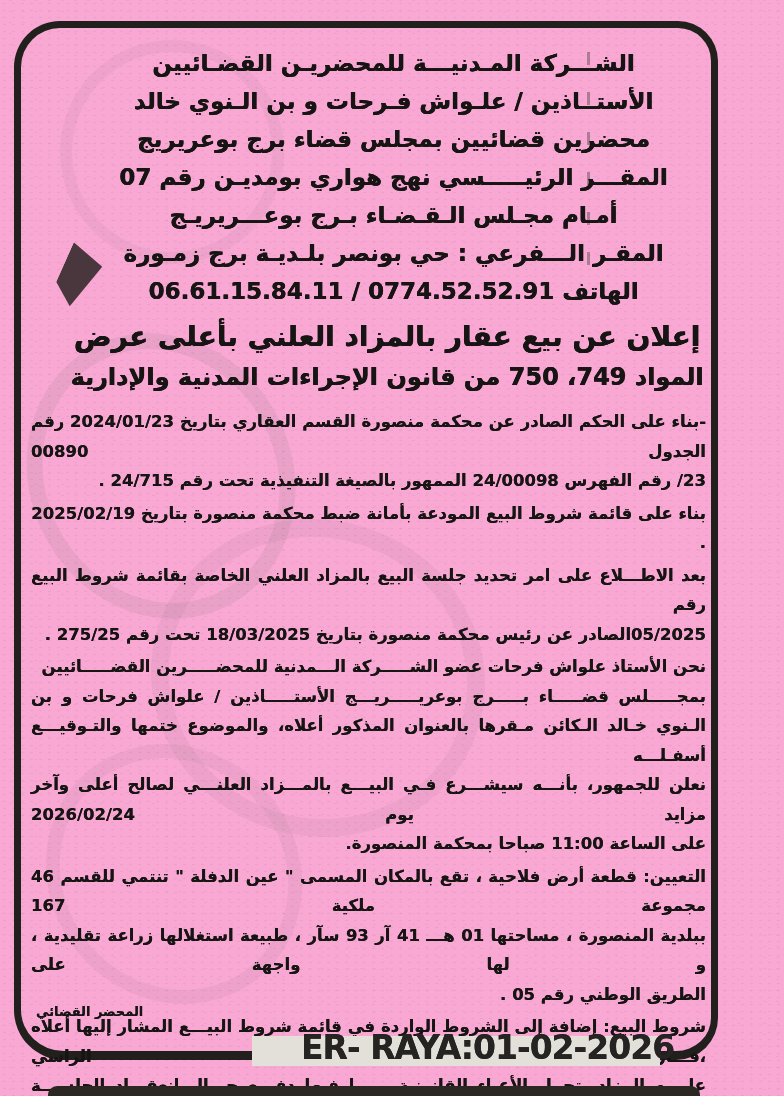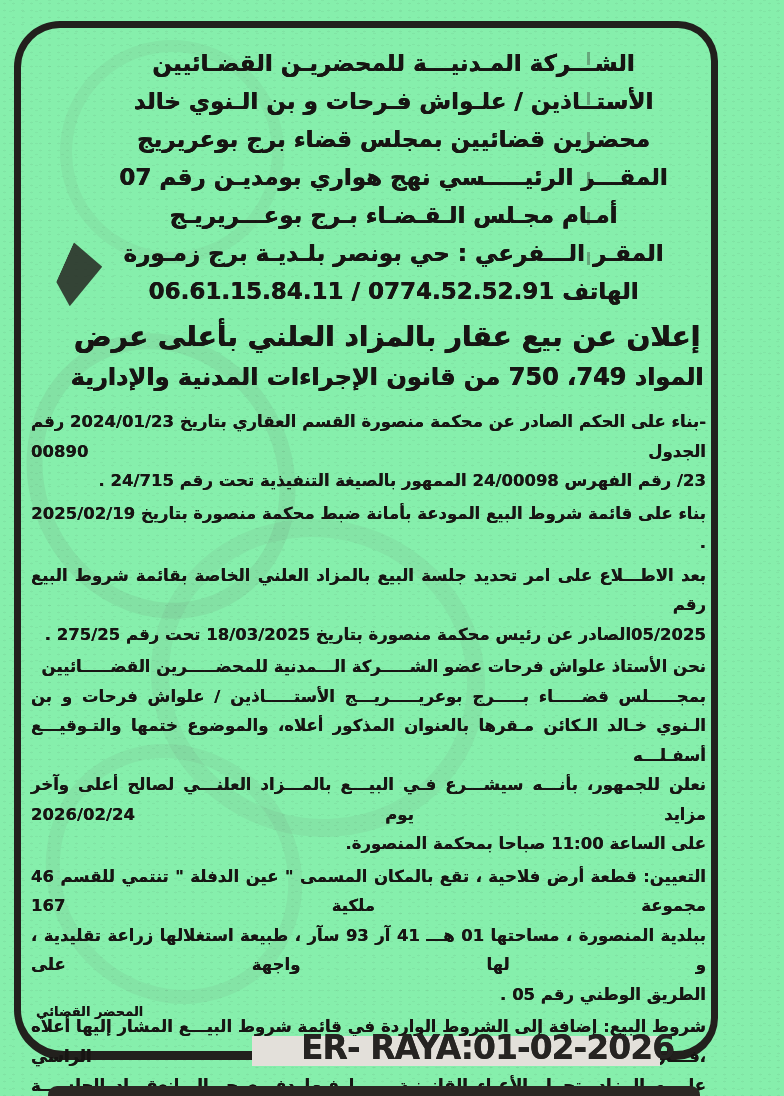--- a/index.html
+++ b/index.html
@@ -1,19 +1,19 @@
 <!DOCTYPE html>
 <html lang="ar"><head>
 <meta charset="utf-8">
 <style>
   html,body{margin:0;padding:0;}
   .page{
     position:relative;
     width:784px;height:1096px;
-    background:#86efac;
+    background:#f9a8d4;
     overflow:hidden;
     font-family:"DejaVu Sans",sans-serif;
     color:#171513;
   }
   
   .page::after{
     content:"";
     position:absolute;inset:0;
     background-image:
       radial-gradient(rgba(40,38,35,0.06) 1px, transparent 1.4px),

